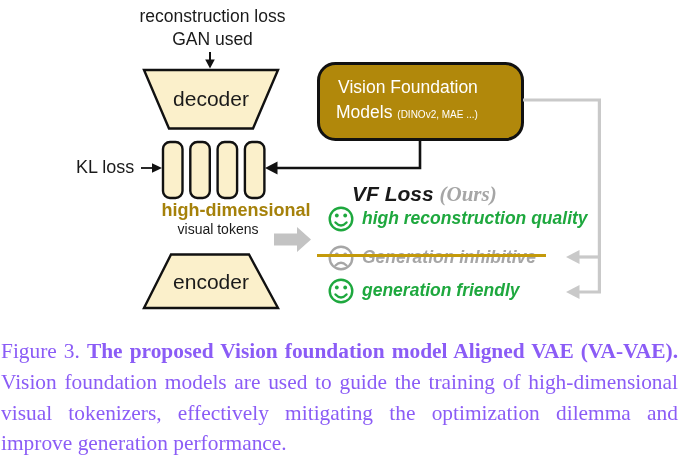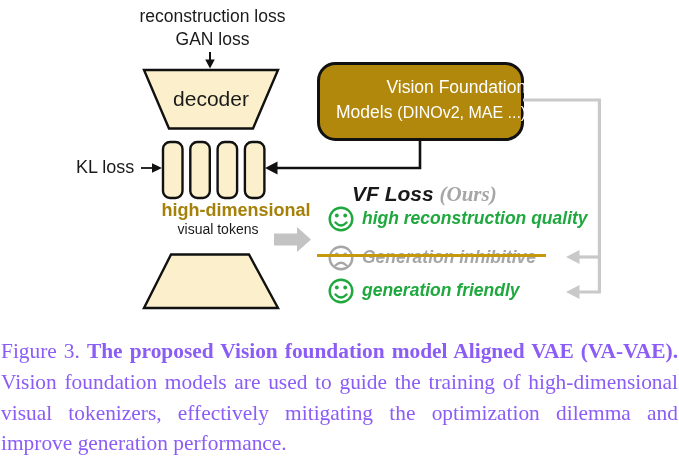--- a/index.html
+++ b/index.html
@@ -8,21 +8,21 @@
   .stage{position:absolute;left:0;top:0;width:609px;height:336px;}
   .layer{position:absolute;left:0;top:0;}
   .lbl{position:absolute;color:#1a1a1a;white-space:nowrap;}
   .ctr{text-align:center;}
   .loss-top{width:185px;left:120px;font-size:17.5px;}
   .kl{left:76px;top:157px;font-size:18px;}
   .block-lbl{font-size:21px;width:140px;}
   .hd{left:140px;top:200px;width:156px;font-size:18px;font-weight:bold;color:#a5810a;margin-left:18px;}
   .vt{left:140px;top:221px;width:156px;font-size:14px;}
   .vfm-text{left:336px;top:75px;color:#ffffff;font-size:17.5px;line-height:25px;text-align:right;}
-  .vfm-small{font-size:16px;}
+  .vfm-small{font-size:10px;}
   .vfloss{left:352px;top:182px;font-size:21px;font-weight:bold;font-style:italic;}
   .ours{color:#a6a6a6;font-family:Liberation Serif, serif;}
   .row-text{left:362px;font-size:17.5px;font-weight:bold;font-style:italic;text-align:right;}
   .green{color:#1ea83e;}
   .gray{color:#a6a6a6;}
   .strike{position:absolute;left:317px;top:254px;width:229px;height:3.4px;
           background:#c49a0b;z-index:3;}
   .caption{position:absolute;left:1px;top:336px;width:677px;
            font-family:"Liberation Serif",serif;font-size:21.4px;line-height:30.8px;
            text-align:justify;color:#8b5cf6;}
@@ -88,23 +88,24 @@
 
       <g stroke="#1ea83e" fill="none" stroke-width="2.4" stroke-linecap="round">
         <circle cx="341" cy="291" r="11.3"></circle>
         <circle cx="336.8" cy="287.5" r="1.9" fill="#1ea83e" stroke="none"></circle>
         <circle cx="345.2" cy="287.5" r="1.9" fill="#1ea83e" stroke="none"></circle>
         <path d="M335.5,294.5 Q341,300.5 346.5,294.5"></path>
       </g>
     </svg>
 
     <div class="lbl loss-top ctr" style="top:6px">reconstruction loss</div>
-    <div class="lbl loss-top ctr" style="top:29px">GAN loss</div>
+    <div class="lbl loss-top ctr" style="top:29px">GAN used</div>
 
     <div class="lbl block-lbl ctr" style="left:141px;top:87px">decoder</div>
+    <div class="lbl block-lbl ctr" style="left:141px;top:270px">encoder</div>
 
     <div class="lbl kl">KL loss</div>
 
     <div class="lbl hd ctr">high-dimensional</div>
     <div class="lbl vt ctr">visual tokens</div>
 
     <div class="lbl vfm-text">
       <span>Vision Foundation</span><br>
       <span>Models</span>
       <span class="vfm-small">(DINOv2, MAE ...)</span>

